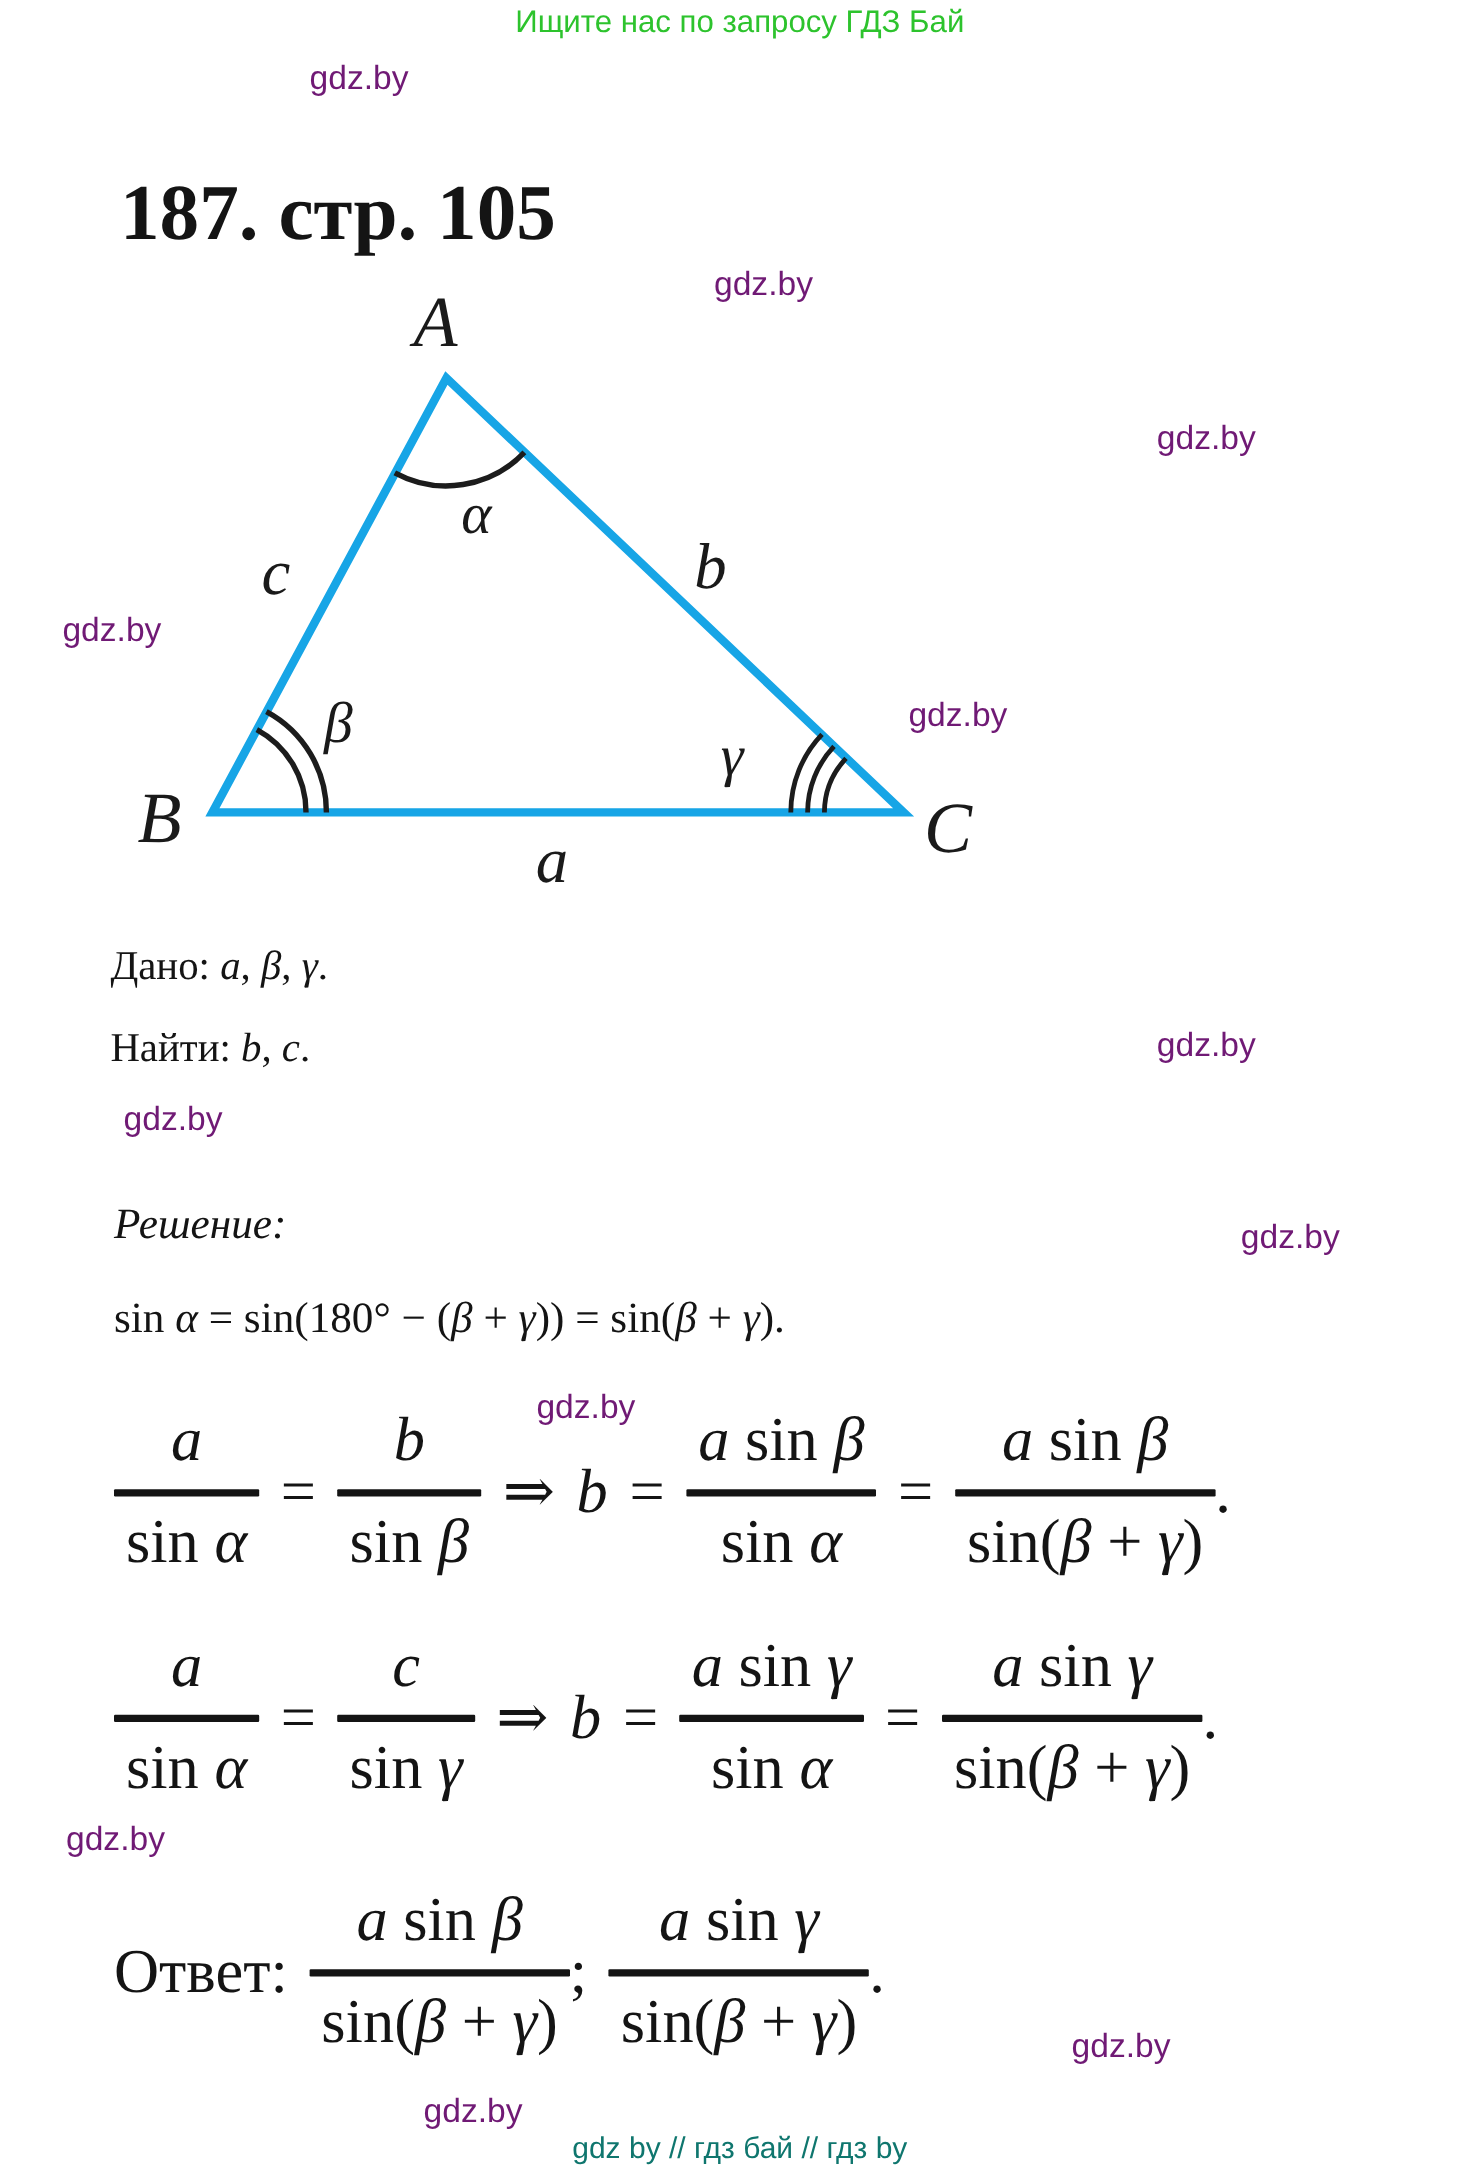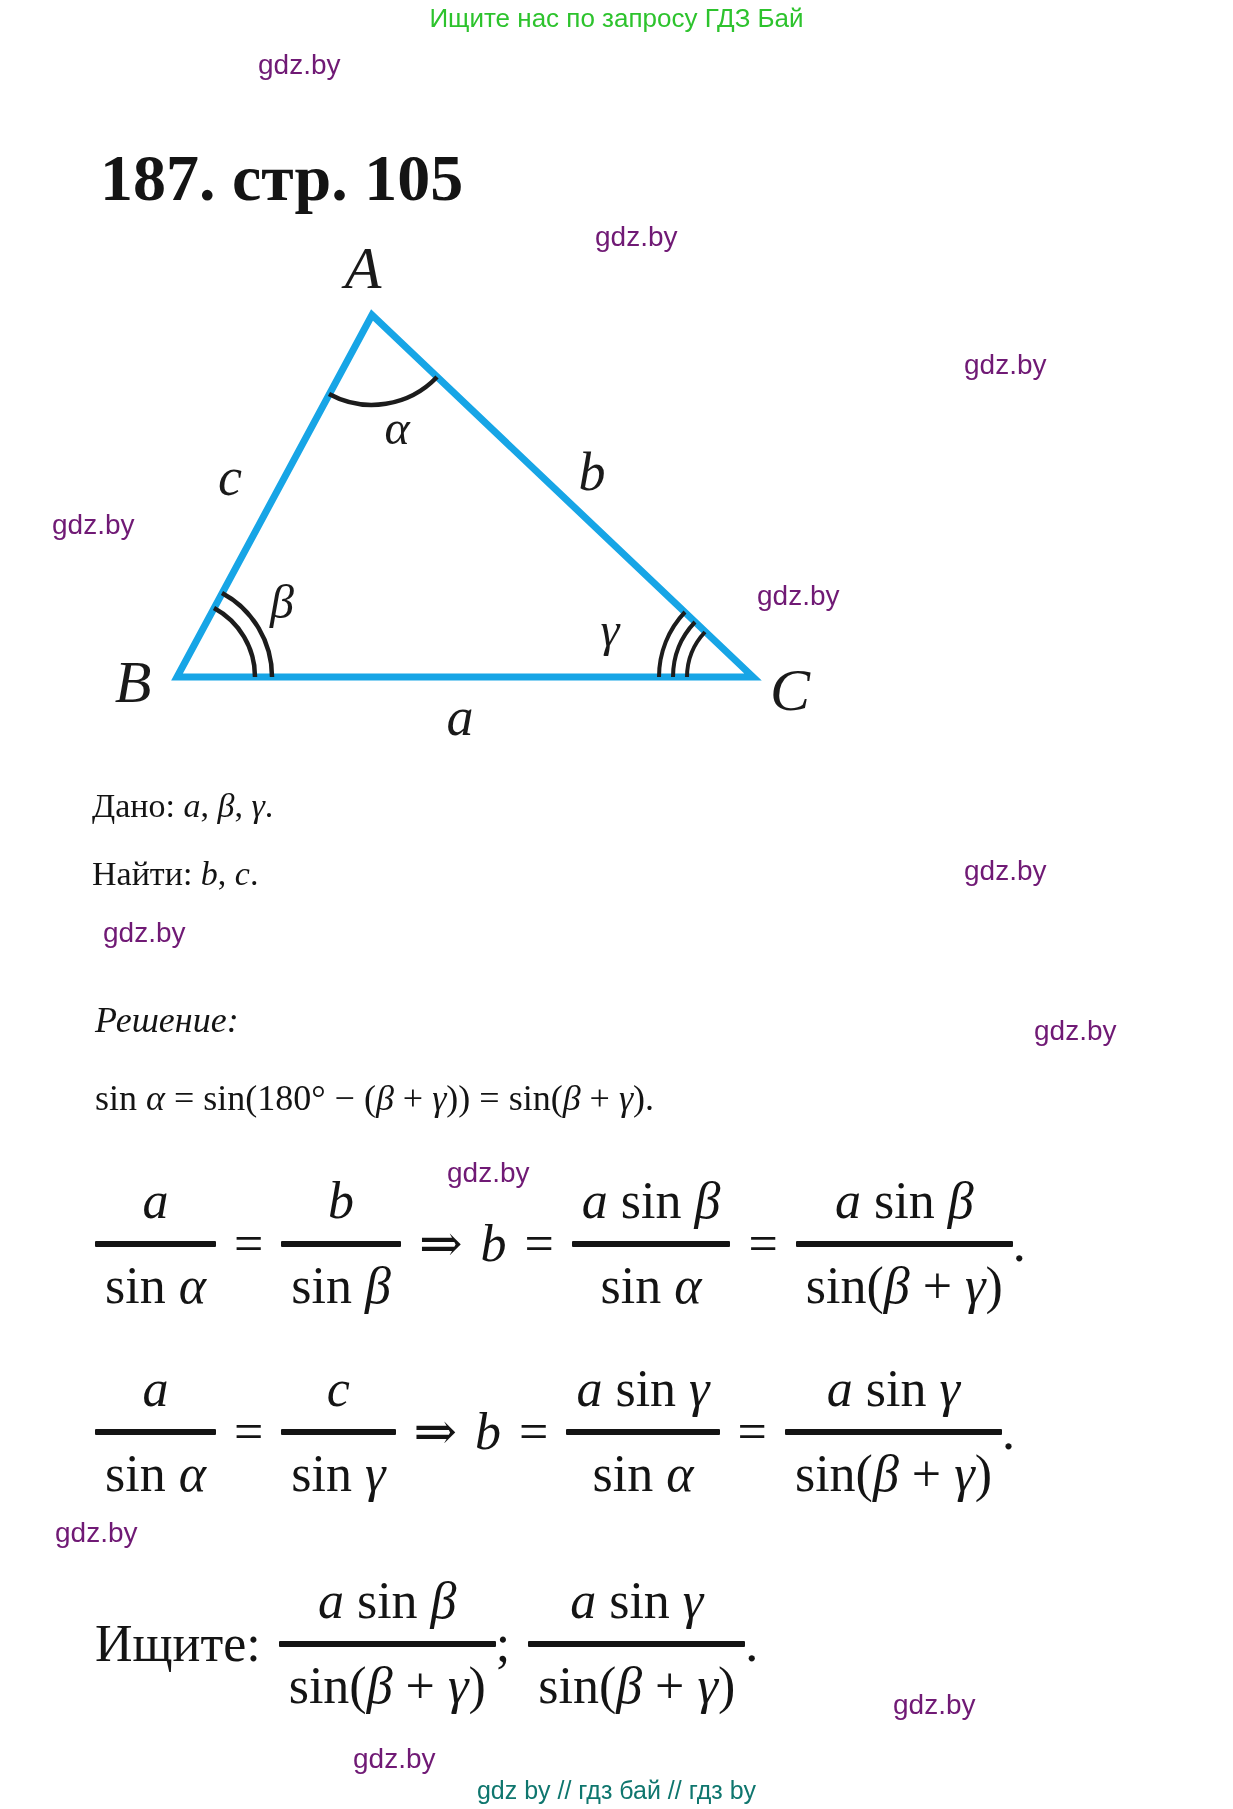--- a/index.html
+++ b/index.html
@@ -146,21 +146,21 @@
       <span class="gap"></span>
     <span class="frac">
       <span class="num math"><span class="it">a</span> sin <span class="it">γ</span></span>
       <span class="bar"></span>
       <span class="den math">sin(<span class="it">β</span> + <span class="it">γ</span>)</span>
     </span>
     <span>.</span>
   </div>
 
   <div class="mrow" style="left:95px;top:1572px;">
-    <span>Ищите:</span>
+    <span>Ответ:</span>
     <span class="gap"></span>
     <span class="frac">
       <span class="num math"><span class="it">a</span> sin <span class="it">β</span></span>
       <span class="bar"></span>
       <span class="den math">sin(<span class="it">β</span> + <span class="it">γ</span>)</span>
     </span>
     <span>;</span>
     <span class="gap"></span>
     <span class="frac">
       <span class="num math"><span class="it">a</span> sin <span class="it">γ</span></span>

